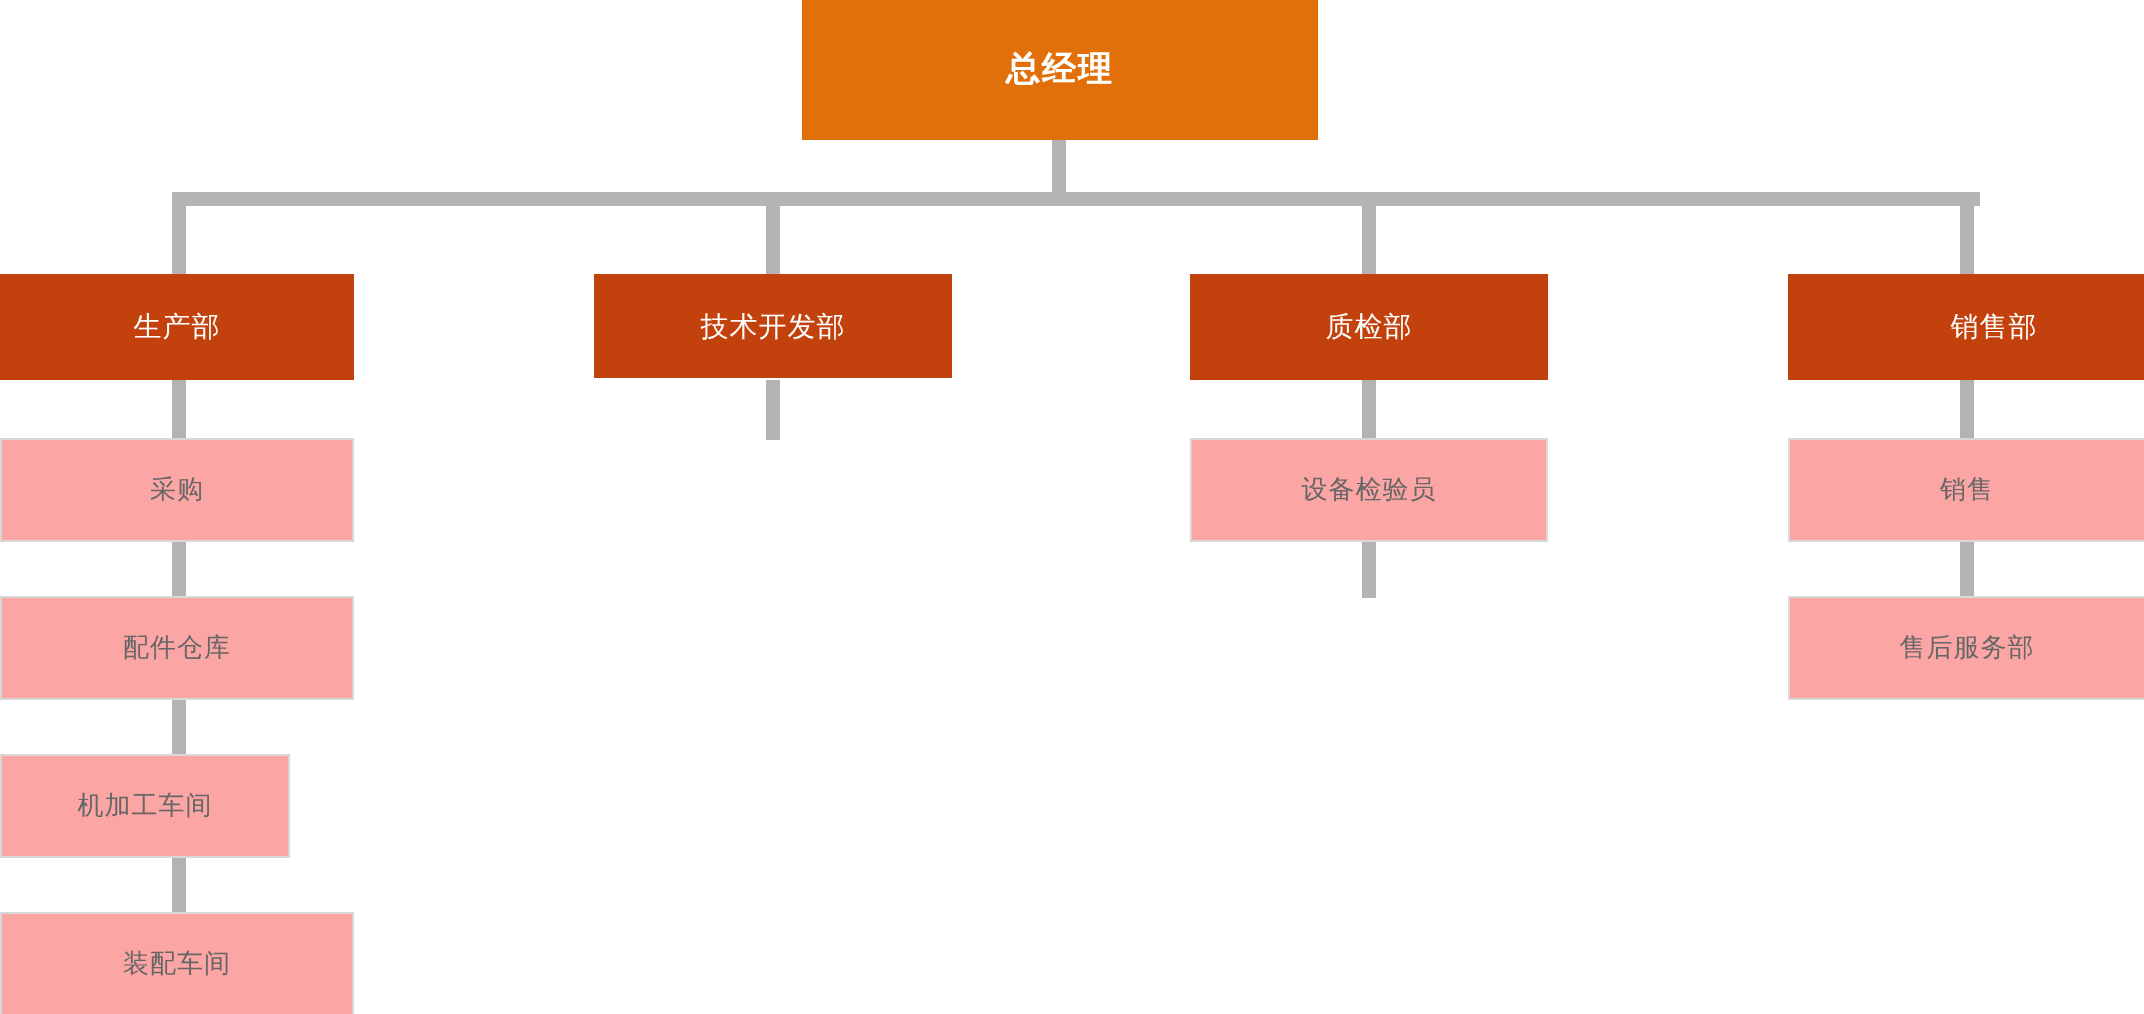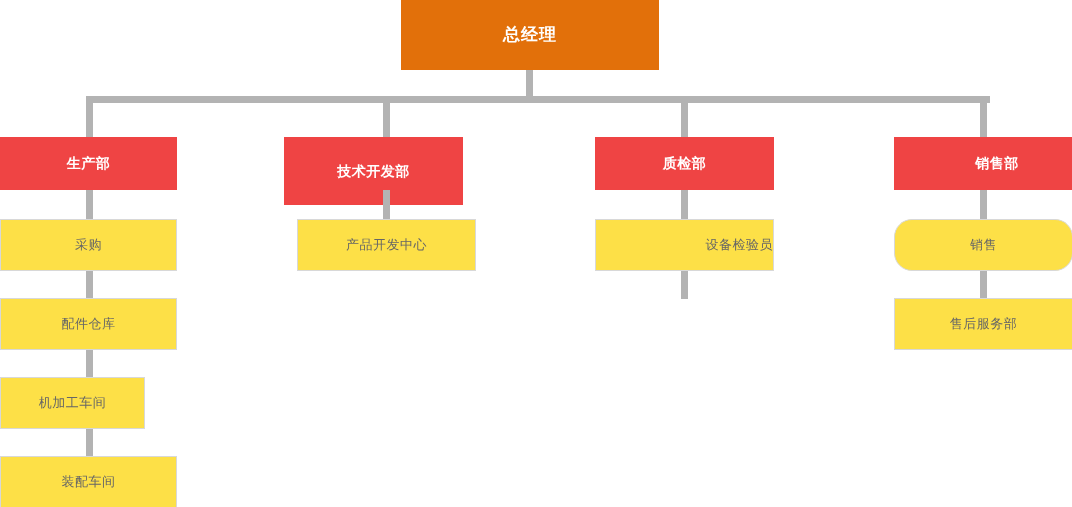--- a/index.html
+++ b/index.html
@@ -45,29 +45,29 @@
 
   .node-root {
     background: #e2700a;
     color: #ffffff;
     font-size: 17px;
     font-weight: bold;
     letter-spacing: 1px;
   }
 
   .node-dept {
-    background: #ef4444;
+    background: #c2410c;
     color: #ffffff;
     font-size: 14px;
-    font-weight: bold;
+    font-weight: normal;
     letter-spacing: 0.5px;
   }
 
   .node-sub {
-    background: #fde047;
+    background: #fca5a5;
     color: #666666;
     font-size: 13px;
     font-weight: normal;
     border: 1px solid #d8d8d8;
     letter-spacing: 0.5px;
   }
 </style>
 </head>
 <body>
 
@@ -106,54 +106,51 @@
   </div>
 
   <div class="conn-v" style="left:86px; top:429px; height:28px;"></div>
 
   <div class="node node-sub" style="left:0px; top:456px; width:177px; height:52px;">
     <span>装配车间</span>
   </div>
 
   <div class="conn-v" style="left:383px; top:96px; height:41px;"></div>
 
-  <div class="node node-dept" style="left:284px; top:137px; width:179px; height:68px;">
+  <div class="node node-dept" style="left:297px; top:137px; width:179px; height:52px;">
     <span>技术开发部</span>
   </div>
 
   <div class="conn-v" style="left:383px; top:190px; height:30px;"></div>
 
-  <div class="node node-sub" style="left:297px; top:219px; width:179px; height:52px;">
-    <span>产品开发中心</span>
-  </div>
 
   <div class="conn-v" style="left:681px; top:96px; height:41px;"></div>
 
   <div class="node node-dept" style="left:595px; top:137px; width:179px; height:53px;">
     <span>质检部</span>
   </div>
 
   <div class="conn-v" style="left:681px; top:190px; height:30px;"></div>
 
-  <div class="node node-sub" style="left:595px; top:219px; width:179px; height:52px;justify-content:flex-end;">
+  <div class="node node-sub" style="left:595px; top:219px; width:179px; height:52px;">
     <span>设备检验员</span>
   </div>
 
   <div class="conn-v" style="left:681px; top:271px; height:28px;"></div>
 
 
   <div class="conn-v" style="left:980px; top:96px; height:41px;"></div>
 
   <div class="node node-dept" style="left:894px; top:137px; width:206px; height:53px;">
     <span>销售部</span>
   </div>
 
   <div class="conn-v" style="left:980px; top:190px; height:30px;"></div>
 
-  <div class="node node-sub" style="left:894px; top:219px; width:179px; height:52px;border-radius:18px;">
+  <div class="node node-sub" style="left:894px; top:219px; width:179px; height:52px;">
     <span>销售</span>
   </div>
 
   <div class="conn-v" style="left:980px; top:271px; height:28px;"></div>
 
   <div class="node node-sub" style="left:894px; top:298px; width:179px; height:52px;">
     <span>售后服务部</span>
   </div>
 
 </div>

